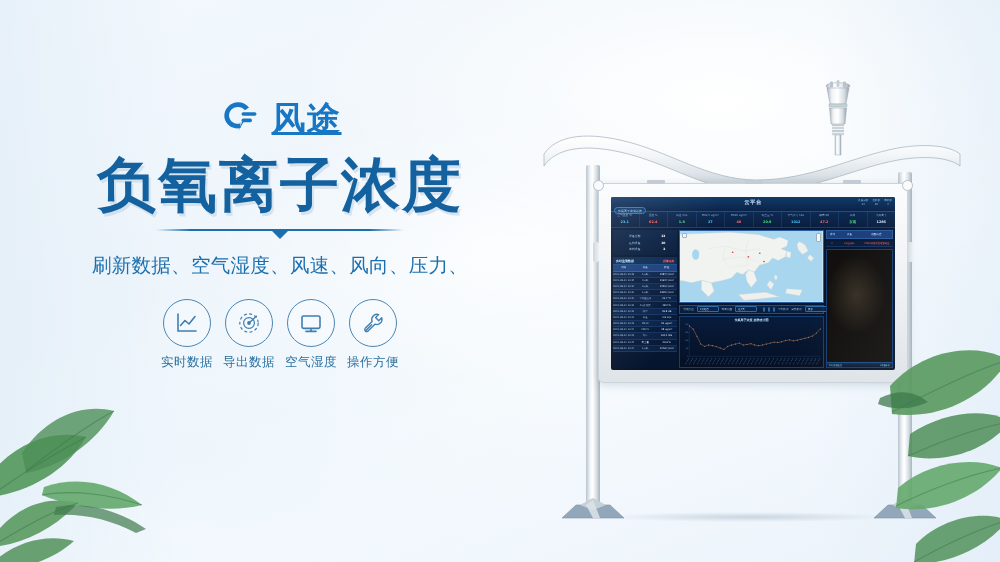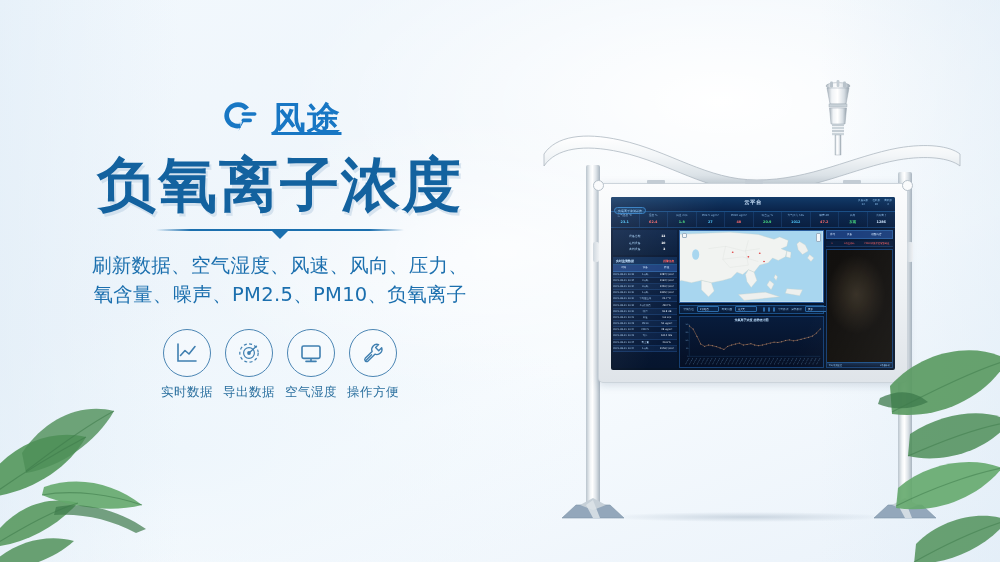--- a/index.html
+++ b/index.html
@@ -338,21 +338,20 @@
 
   <div id="headline">负氧离子浓度</div>
 
   <div id="divider">
     <div id="divider-line"></div>
     <div id="divider-tri"></div>
   </div>
 
   <div id="sensor-lines">
     <div class="sensor-line">刷新数据、空气湿度、风速、风向、压力、</div>
-    <div class="sensor-line">氧含量、噪声、PM2.5、PM10、负氧离子</div>
   </div>
 
   <div id="features">
 
     <div class="feature">
       <div class="feature-circle">
         <svg width="26" height="26" viewBox="0 0 26 26">
           <path d="M4 4 L4 21 L22 21" stroke="#3f7fb0" stroke-width="1.6" fill="none" stroke-linecap="round"></path>
           <path d="M6.5 15.5 L11 10.5 L15 14 L21 6.5" stroke="#3f7fb0" stroke-width="1.6" fill="none" stroke-linecap="round" stroke-linejoin="round"></path>
         </svg>

